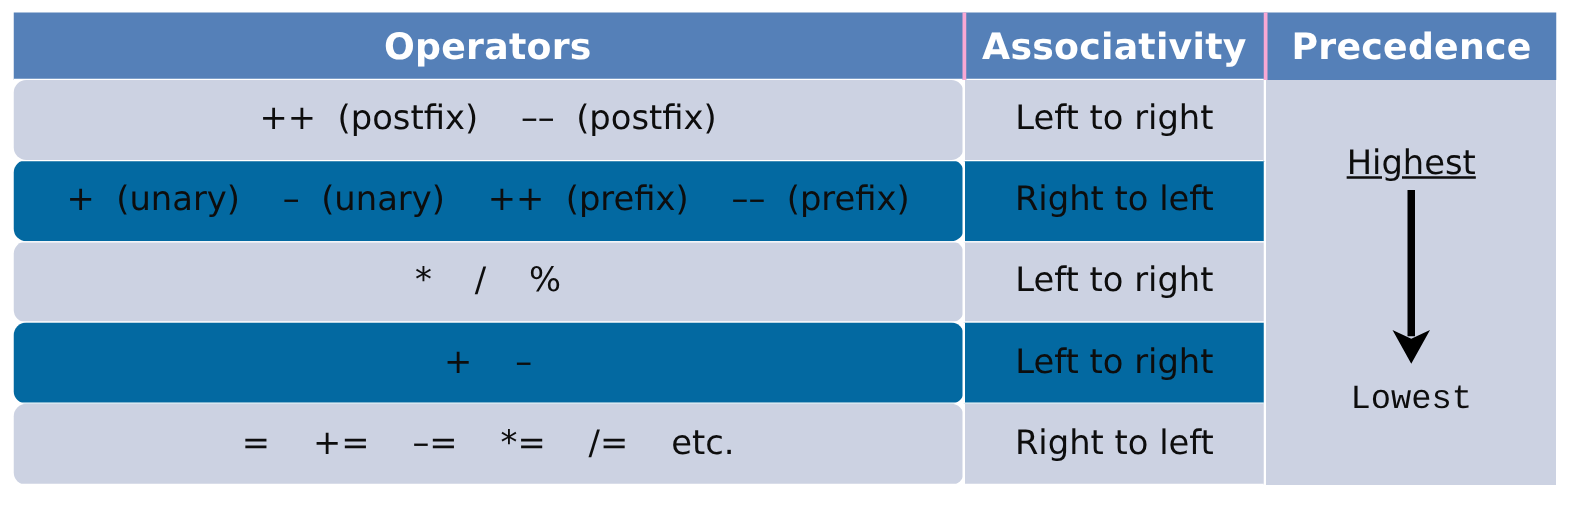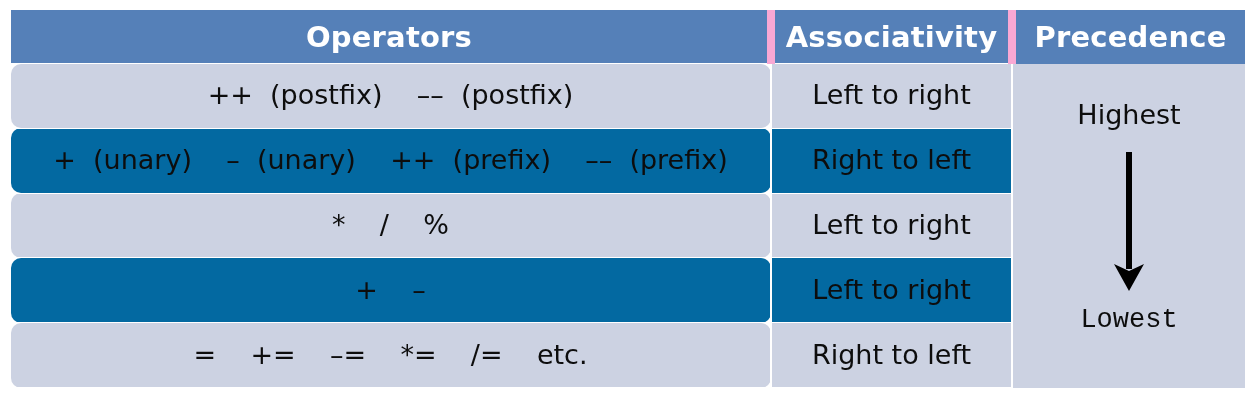--- a/index.html
+++ b/index.html
@@ -36,21 +36,21 @@
 
   thead th {
     background: #5580b8;
     color: #ffffff;
     font-weight: bold;
     font-size: 29px;
     text-align: center;
     vertical-align: middle;
     height: 53px;
     padding: 0 4px;
-    border-left: 8px solid #f9a8d4;
+    border-left: 3px solid #f9a8d4;
     border-right: 2px solid #ffffff;
     letter-spacing: 0.2px;
   }
   thead th.first-col { border-left: none; }
   thead th.last-col  { border-right: none; }
 
   tbody td {
     font-size: 27px;
     color: #0d0d0d;
     text-align: center;
@@ -84,21 +84,21 @@
   }
 
   .prec-label {
     position: absolute;
     left: 0;
     width: 100%;
     text-align: center;
     font-size: 27px;
     color: #0d0d0d;
   }
-  .prec-label.highest { top: 35px; }
+  .prec-label.highest { top: 51px; text-decoration: underline; }
   .prec-label.lowest  { top: 240px; font-family: Liberation Mono, monospace; }
 
   .prec-arrow {
     position: absolute;
     left: 50%;
     transform: translateX(-50%);
     top: 88px;
   }
 
   .op-text {

